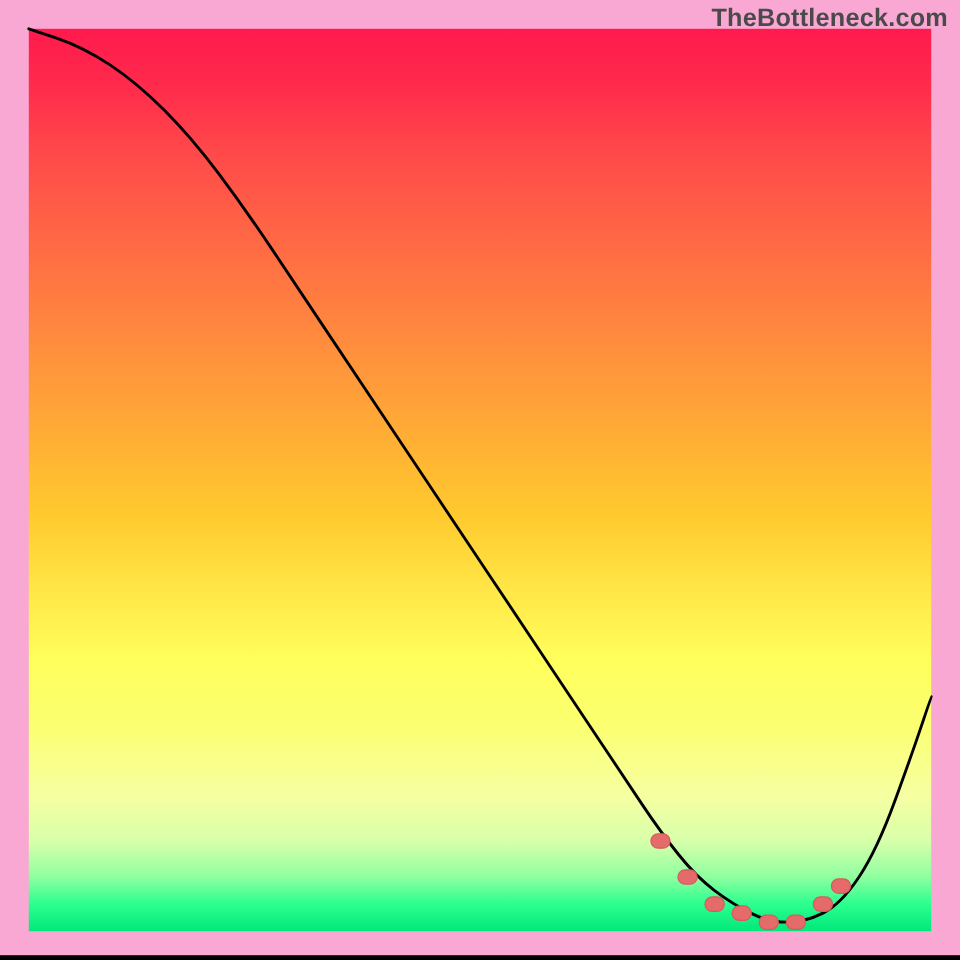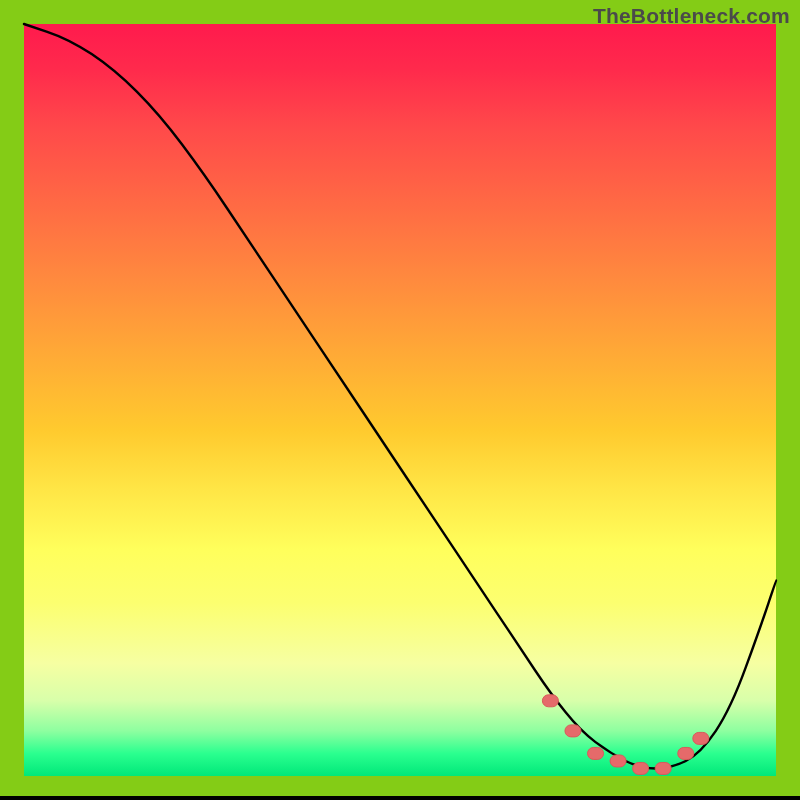--- a/index.html
+++ b/index.html
@@ -8,21 +8,21 @@
     width: 800px;
     height: 800px;
     background: #000;
     overflow: hidden;
     font-family: Arial, Helvetica, sans-serif;
   }
   .frame {
     position: relative;
     width: 800px;
     height: 796px;
-    background: #84cc16;
+    background: #f9a8d4;
   }
   .watermark {
     position: absolute;
     top: 4px;
     right: 10px;
     color: #4a4a4a;
     font-size: 21px;
     font-weight: 600;
     letter-spacing: 0.2px;
     z-index: 10;

